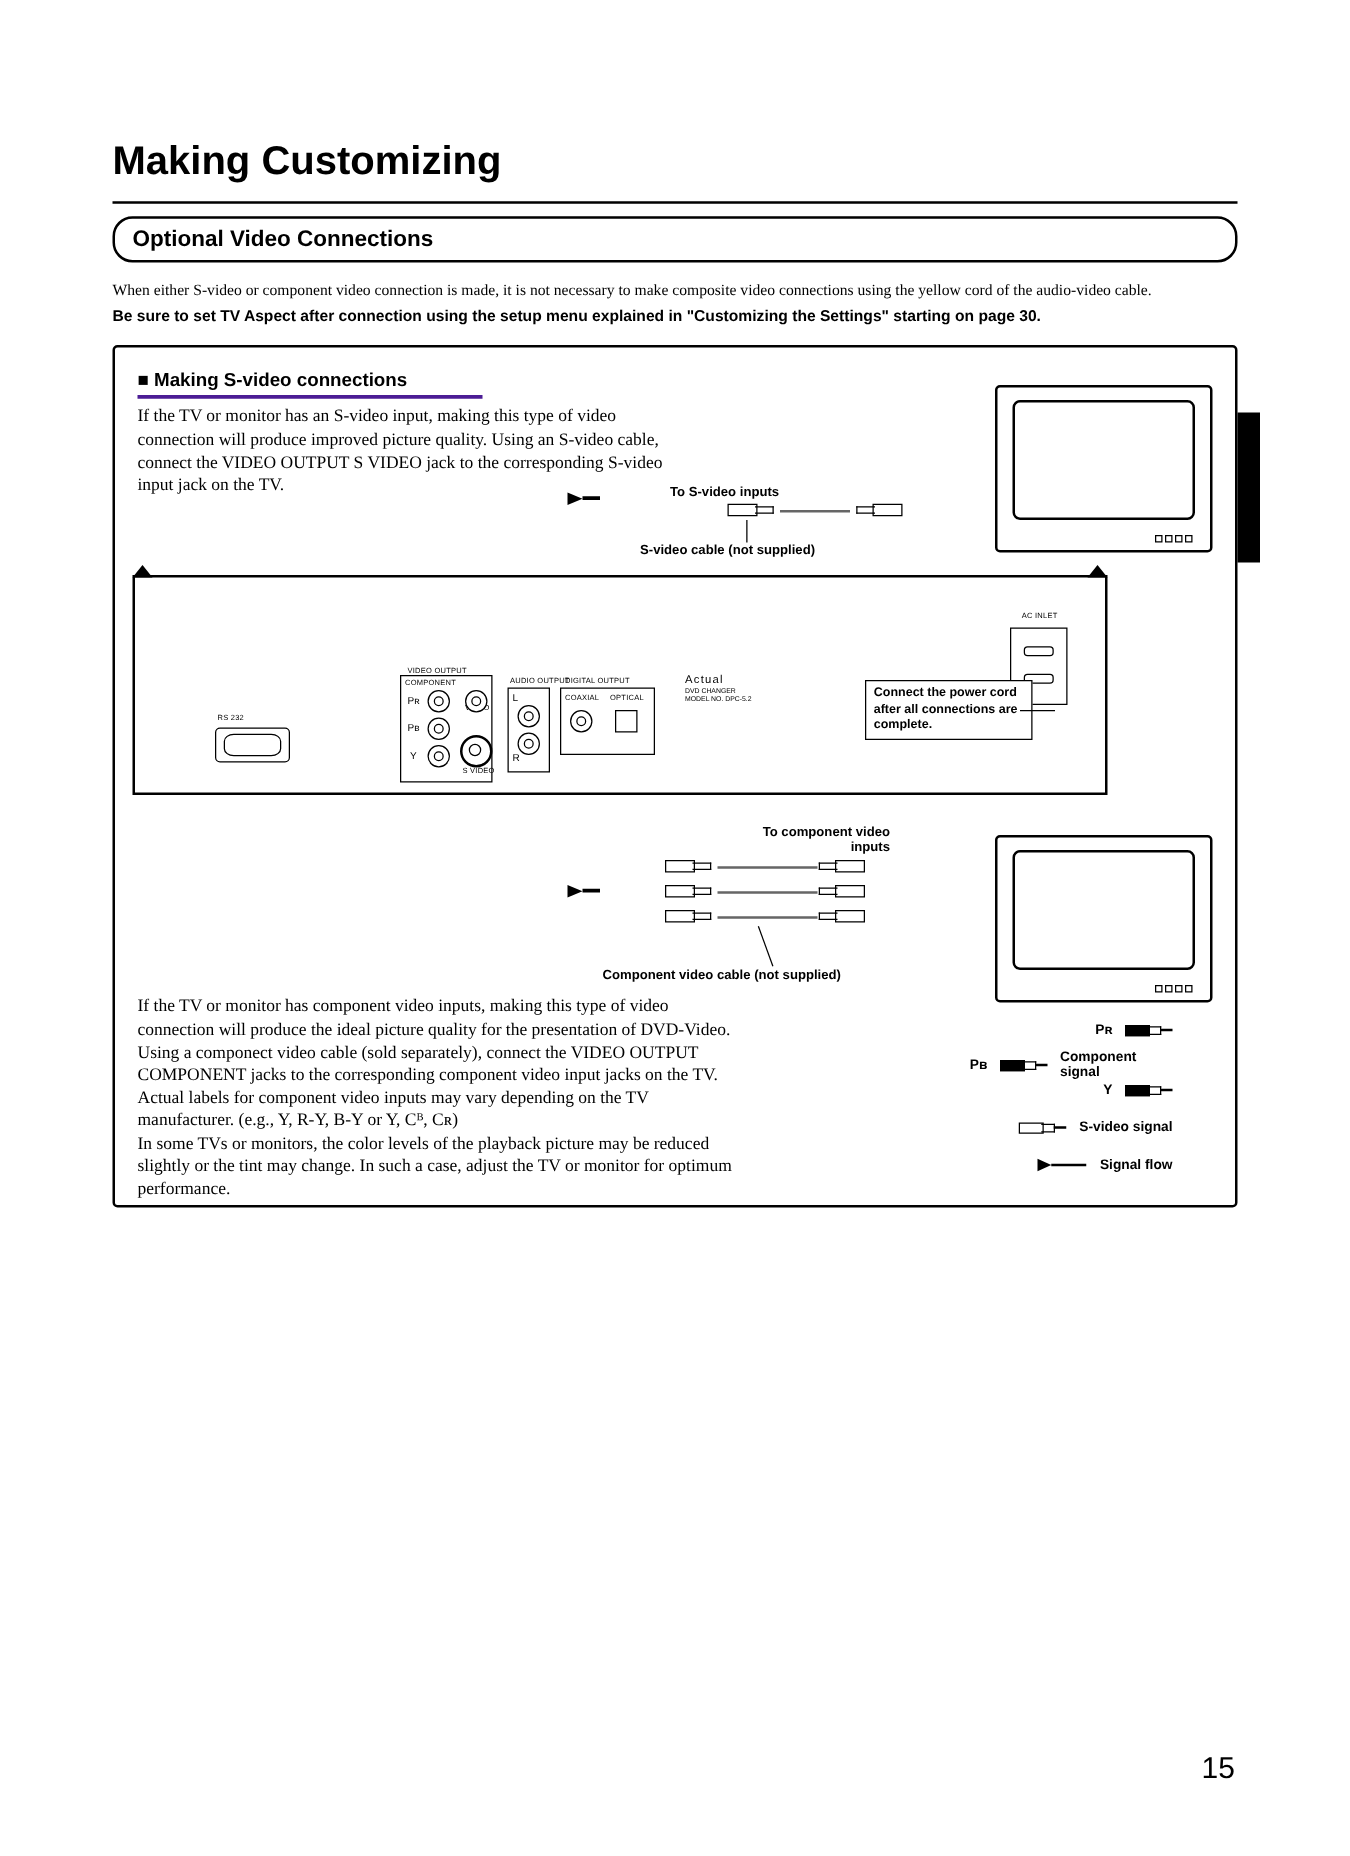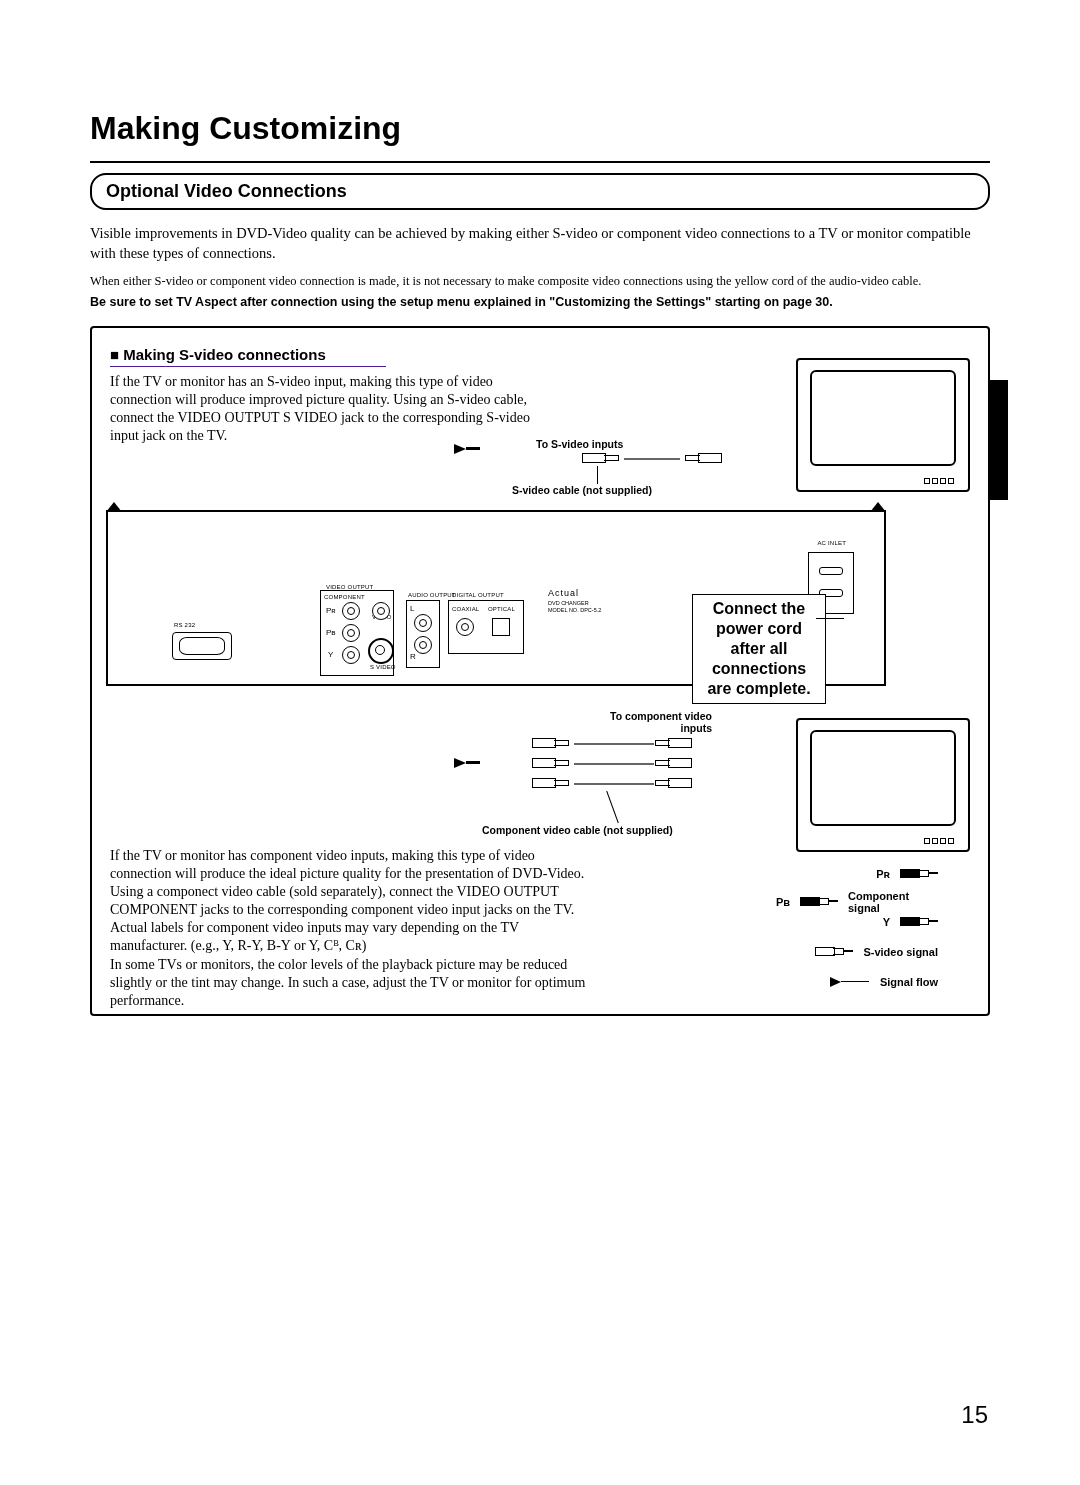--- a/index.html
+++ b/index.html
@@ -70,21 +70,21 @@
     right: -20px;
     top: 52px;
     width: 18px;
     height: 120px;
     background: #000;
   }
   .sub-h {
     font-family: Arial, Helvetica, sans-serif;
     font-weight: bold;
     font-size: 15px;
-    border-bottom: 1px solid #4c1d95;
+    border-bottom: 3px solid #4c1d95;
     display: inline-block;
     padding-bottom: 3px;
     padding-right: 60px;
   }
   .sub-h::before {
     content: "■ ";
   }
   .para {
     font-size: 14px;
     line-height: 1.3;
@@ -95,25 +95,24 @@
     font-family: Arial, Helvetica, sans-serif;
     font-weight: bold;
     font-size: 10.5px;
     position: absolute;
   }
   .callout-box {
     position: absolute;
     border: 1px solid #000;
     font-family: Arial, Helvetica, sans-serif;
     font-weight: bold;
-    font-size: 16px;
+    font-size: 10px;
     padding: 4px 6px;
     background: #fff;
     line-height: 1.25;
-    text-align: center;
   }
   
   .device {
     position: absolute;
     left: 14px;
     top: 182px;
     width: 776px;
     height: 172px;
     border: 2px solid #000;
   }
@@ -204,21 +203,20 @@
 </style>
 </head>
 <body>
 
 <div class="page">
   <h1>Making Customizing</h1>
   <div class="rule"></div>
 
   <div class="section-title-box">Optional Video Connections</div>
 
-  <div class="intro">Visible improvements in DVD-Video quality can be achieved by making either S-video or component video connections to a TV or monitor compatible with these types of connections.</div>
 
   <div class="note-body">When either S-video or component video connection is made, it is not necessary to make composite video connections using the yellow cord of the audio-video cable.</div>
   <div class="note-bold">Be sure to set TV Aspect after connection using the setup menu explained in "Customizing the Settings" starting on page 30.</div>
 
   <div class="diagram-frame">
     <div class="side-tab"></div>
 
     
     <div class="sub-h">Making S-video connections</div>
     <div class="para">If the TV or monitor has an S-video input, making this type of video connection will produce improved picture quality. Using an S-video cable, connect the VIDEO OUTPUT S VIDEO jack to the corresponding S-video input jack on the TV.</div>

